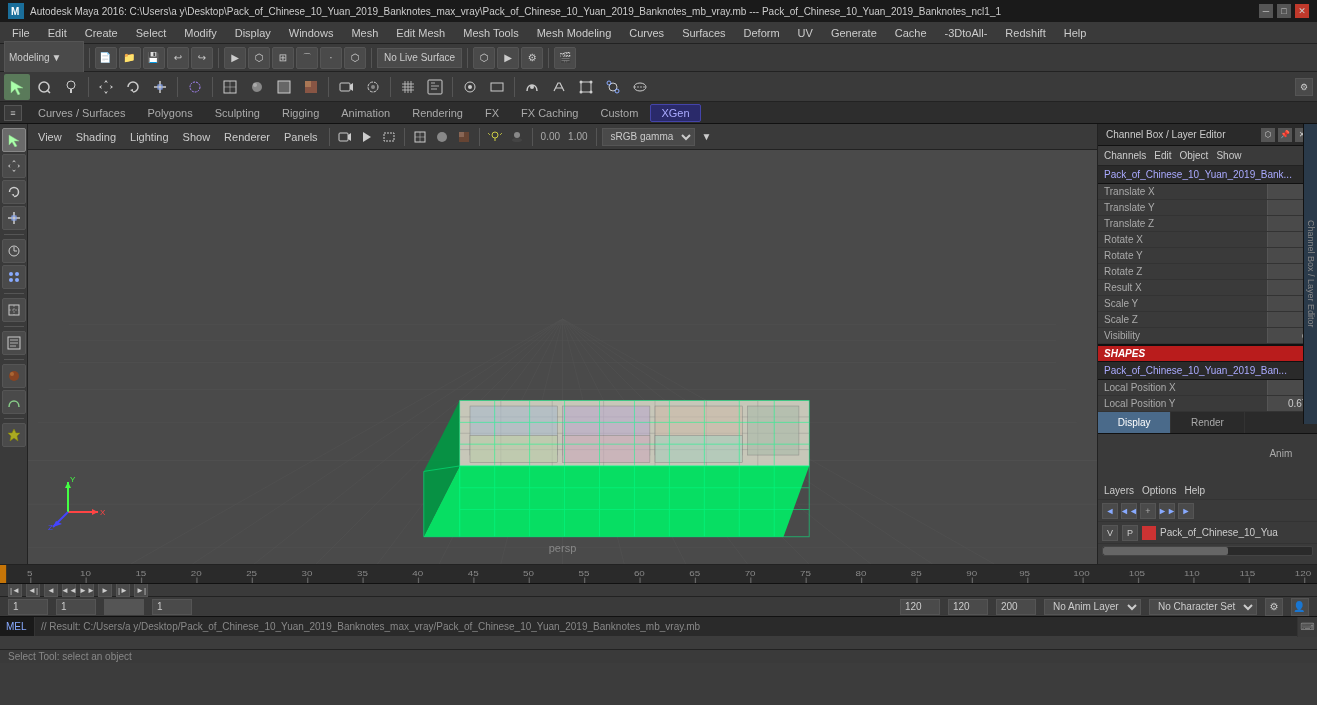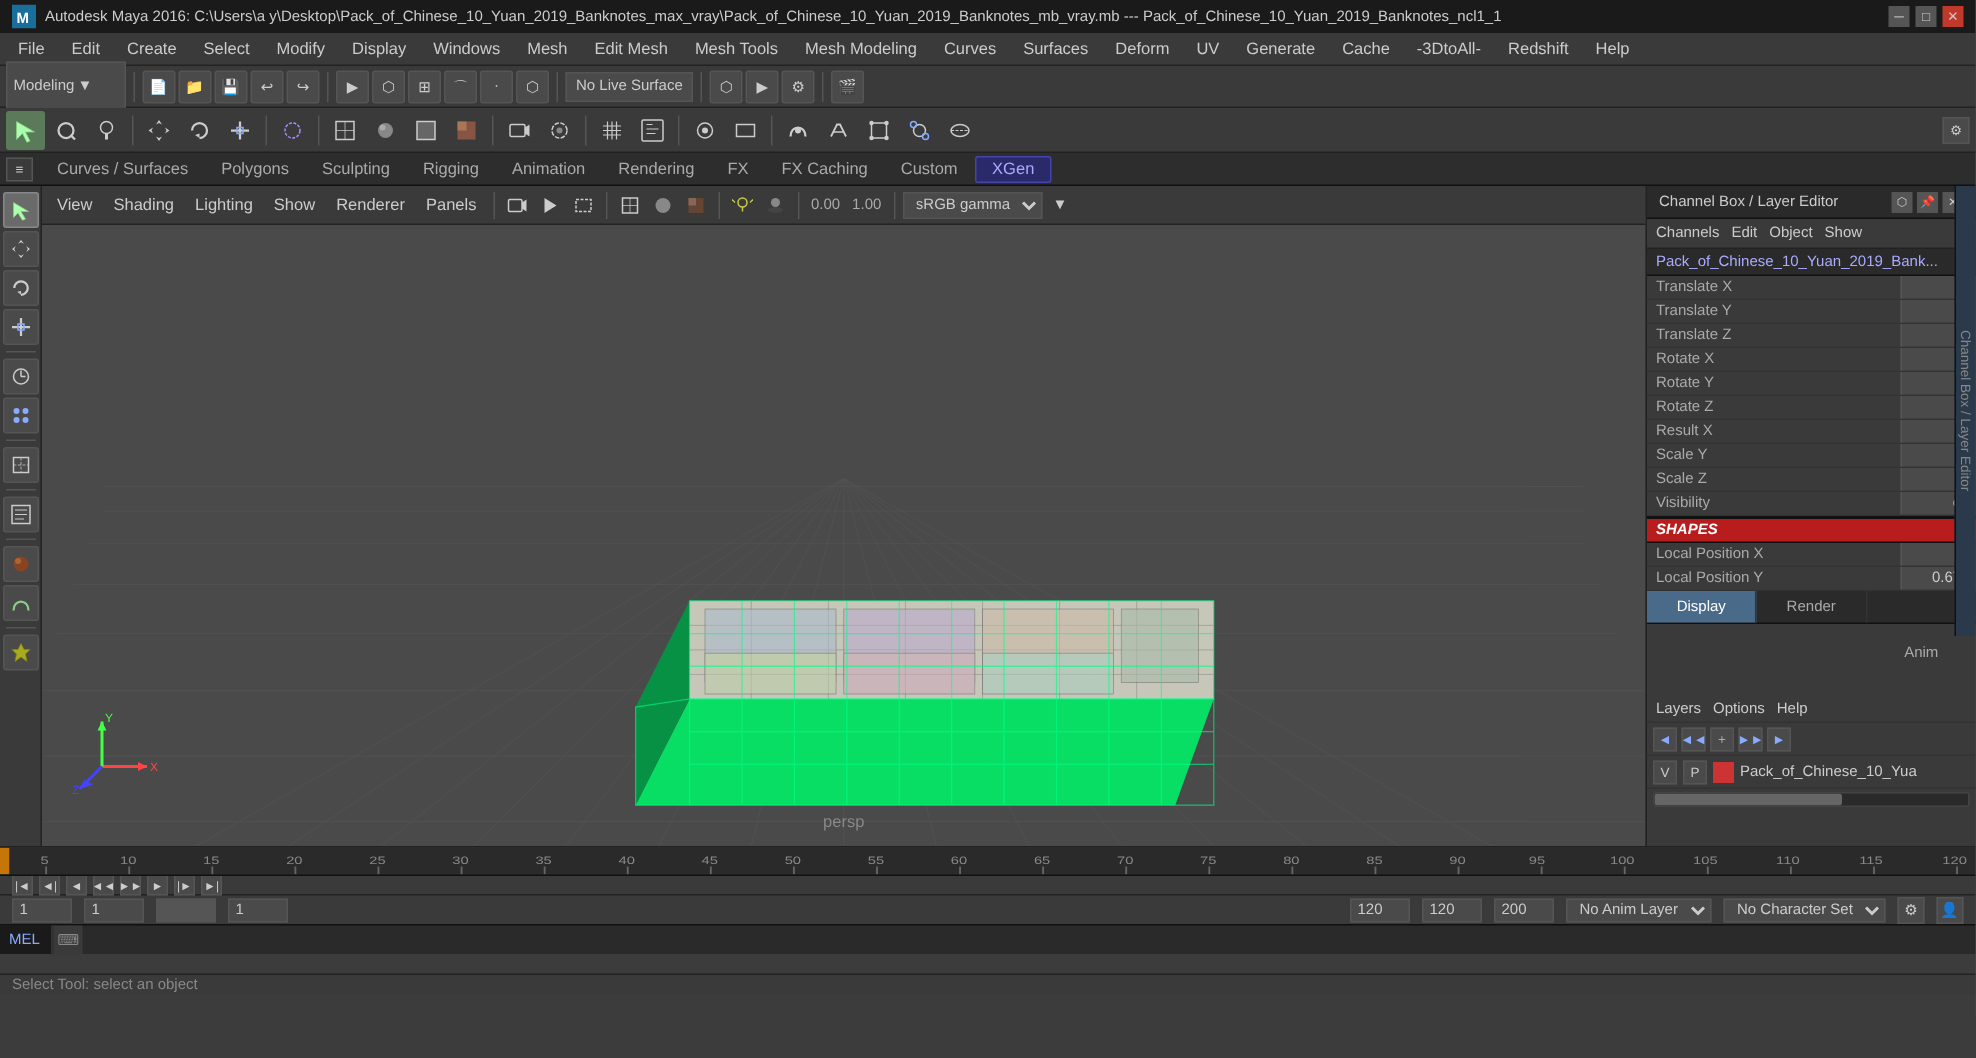--- a/index.html
+++ b/index.html
@@ -1275,20 +1275,21 @@
       </div>
       <div class="ch-row">
         <span class="ch-label">Visibility</span>
         <span class="ch-value">on</span>
       </div>
     </div>
 
     <div id="shapes-header">
       <span id="shapes-title">SHAPES</span>
     </div>
+    <div id="shapes-obj-name">Pack_of_Chinese_10_Yuan_2019_Ban...</div>
     <div class="ch-row">
       <span class="ch-label">Local Position X</span>
       <span class="ch-value">0</span>
     </div>
     <div class="ch-row">
       <span class="ch-label">Local Position Y</span>
       <span class="ch-value">0.679</span>
     </div>
 
     <div id="dra-tabs">
@@ -1413,16 +1414,17 @@
   </select>
   <select id="char-set-sel">
     <option>No Character Set</option>
   </select>
   <button class="status-icon-btn">⚙</button>
   <button class="status-icon-btn">👤</button>
 </div>
 
 <div id="cmd-line">
   <div id="cmd-label">MEL</div>
+  <div id="cmd-result">// Result: C:/Users/a y/Desktop/Pack_of_Chinese_10_Yuan_2019_Banknotes_max_vray/Pack_of_Chinese_10_Yuan_2019_Banknotes_mb_vray.mb</div>
   <div id="cmd-icon">⌨</div>
 </div>
 
 <div id="select-status">Select Tool: select an object</div>
 
 </body></html>

